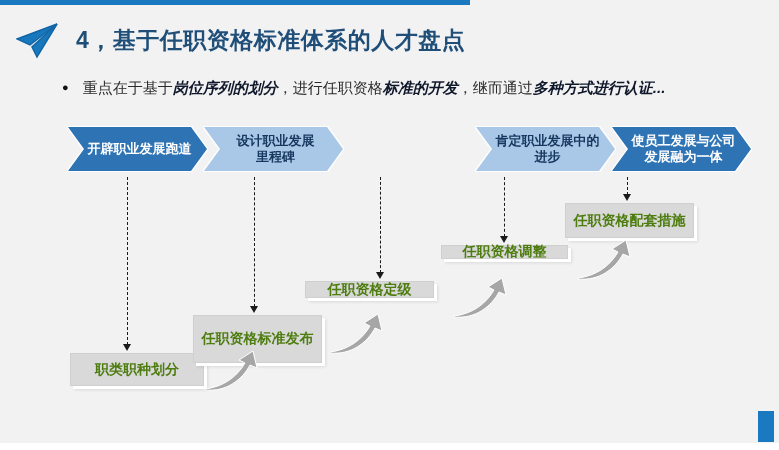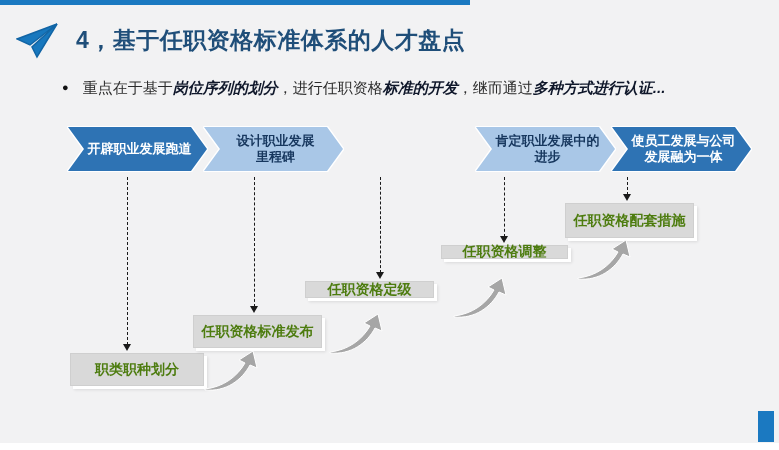--- a/index.html
+++ b/index.html
@@ -90,21 +90,21 @@
 
   <div class="dash" style="left:127px; top:177px; height:168px"></div>
   <div class="dash" style="left:254px; top:177px; height:130px"></div>
   <div class="dash" style="left:380px; top:177px; height:96px"></div>
   <div class="dash" style="left:504px; top:177px; height:60px"></div>
   <div class="dash" style="left:627px; top:177px; height:18px"></div>
 
   <div class="gbox" style="left:70px;  top:353px; width:134px; height:33px">
     <span>职类职种划分</span>
   </div>
-  <div class="gbox" style="left:193px; top:315px; width:129px; height:33px">
+  <div class="gbox" style="left:193px; top:315px; width:129px; height:48px">
     <span>任职资格标准发布</span>
   </div>
   <div class="gbox" style="left:305px; top:281px; width:129px; height:17px">
     <span>任职资格定级</span>
   </div>
   <div class="gbox" style="left:441px; top:245px; width:127px; height:14px">
     <span>任职资格调整</span>
   </div>
   <div class="gbox" style="left:565px; top:203px; width:129px; height:35px">
     <span>任职资格配套措施</span>

